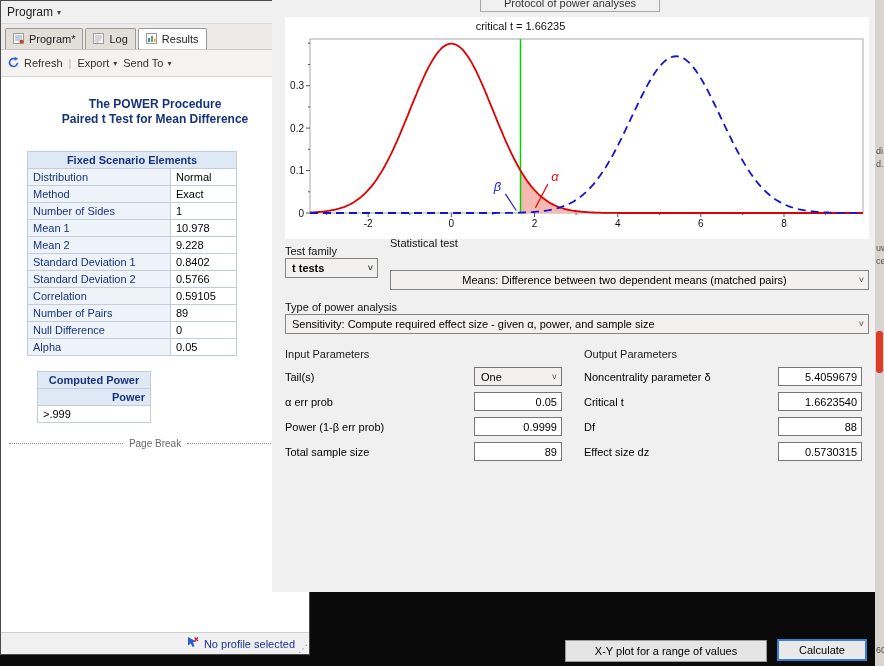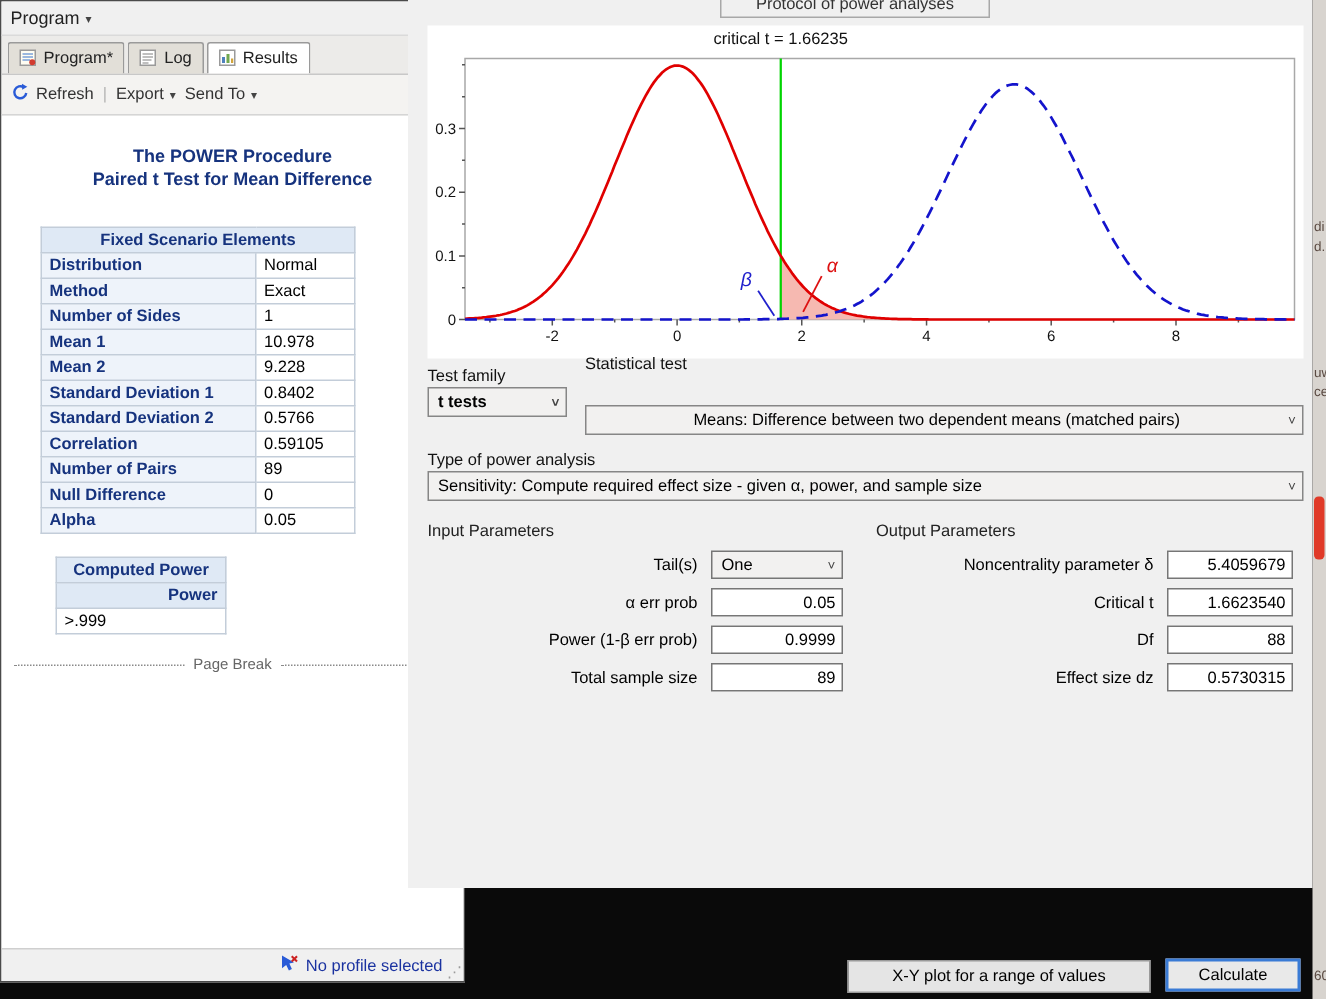--- a/index.html
+++ b/index.html
@@ -27,21 +27,21 @@
   .tsep{color:#b5b5b5;}
   .tb-overflow{position:absolute;right:3px;top:4px;width:14px;height:17px;border:1px solid #b5b5b5;
                background:#efefef;font-size:8px;color:#555;text-align:center;line-height:17px;}
   .content{flex:1;background:#fff;overflow:hidden;}
   .sas-title{text-align:center;color:#16337e;font-weight:bold;font-size:12px;line-height:15px;}
   .sas-title.first{margin-top:20px;}
   table.sas{border-collapse:collapse;font-size:11px;margin:24px 0 0 26px;}
   table.sas th,table.sas td{border:1px solid #c3cdd9;padding:1px 5px;height:14px;}
   th.thead{background:#dfe9f5;color:#16337e;text-align:center;font-weight:bold;}
   th.colhead{text-align:right;}
-  td.rl{color:#16337e;font-weight:bold;background:#eef3fa;width:132px;}
+  td.rl{color:#16337e;font-weight:normal;background:#eef3fa;width:132px;}
   td.val{text-align:left;color:#000;background:#fff;min-width:55px;}
   table.power{margin:15px 0 0 36px;width:114px;}
   .pagebreak{display:flex;align-items:center;margin:15px 8px 0 8px;color:#666;font-size:10px;gap:6px;}
   .pagebreak::before,.pagebreak::after{content:"";flex:1;border-top:1px dotted #8a8a8a;}
   .statusbar{height:21px;background:#f0f0f0;border-top:1px solid #cfcfcf;display:flex;align-items:center;
              justify-content:flex-end;font-size:11px;color:#1a32a0;padding-right:14px;gap:5px;position:relative;}
   .grip{position:absolute;right:1px;bottom:0;font-size:10px;color:#9a9a9a;}
 
   
   .gpower{position:absolute;left:272px;top:0;width:603px;height:592px;background:#f0f0f0;
@@ -56,21 +56,21 @@
   .gp-label{position:absolute;font-size:11px;color:#111;white-space:nowrap;}
   .combo{height:20px;background:#f2f1f0;border:1px solid #868686;box-sizing:border-box;display:flex;
          align-items:center;padding:0 16px 0 6px;white-space:nowrap;overflow:hidden;position:absolute;}
   .combo .chev{position:absolute;right:4px;top:50%;transform:translateY(-50%);font-size:9px;color:#444;}
   .pos-tf{left:13px;top:258px;width:93px;font-weight:bold;}
   .pos-st{left:118px;top:270px;width:479px;justify-content:center;}
   .pos-an{left:13px;top:314px;width:584px;}
   .param-group{position:absolute;}
   .group-title{font-size:11px;color:#222;height:13px;}
   .param-row{display:flex;align-items:center;height:19px;margin-top:6px;}
-  .p-label{flex:1;text-align:right;padding-right:9px;white-space:nowrap;}
+  .p-label{flex:1;padding-right:9px;white-space:nowrap;}
   .p-field{width:88px;height:19px;border:1px solid #767676;background:#fff;text-align:right;
            padding:0 4px;box-sizing:border-box;font:11px "Liberation Sans",sans-serif;}
   .row-combo{position:relative;width:88px;height:19px;background:#f2f1f0;border:1px solid #767676;
              box-sizing:border-box;display:flex;align-items:center;padding:0 16px 0 6px;}
   .row-combo .chev{position:absolute;right:4px;top:50%;transform:translateY(-50%);font-size:9px;color:#444;}
   .p-out{width:84px;height:19px;border:1px solid #767676;background:#fff;display:flex;align-items:center;
          justify-content:flex-end;padding:0 4px;box-sizing:border-box;}
   .gp-btn{position:absolute;height:22px;background:#e5e5e5;border:1px solid #9a9a9a;font-size:11px;
           display:flex;align-items:center;justify-content:center;box-sizing:border-box;cursor:default;text-align:center;}
   .gp-btn.primary{border:2px solid #3a7bd5;background:#e9e9e9;}

